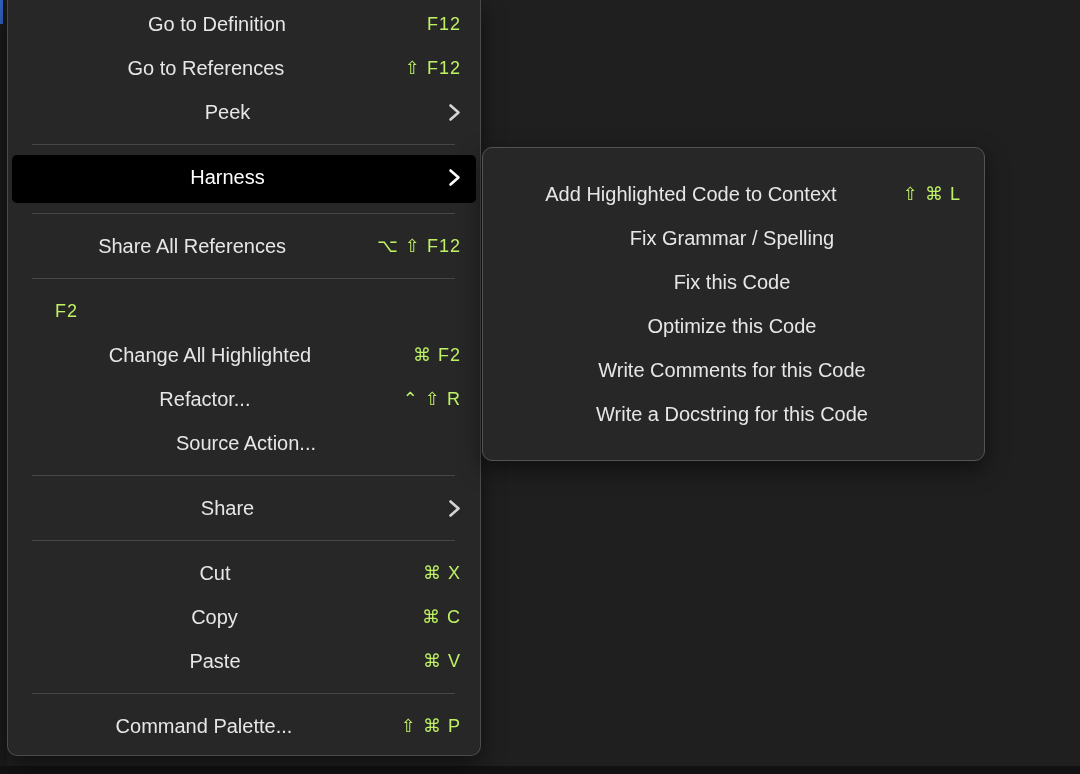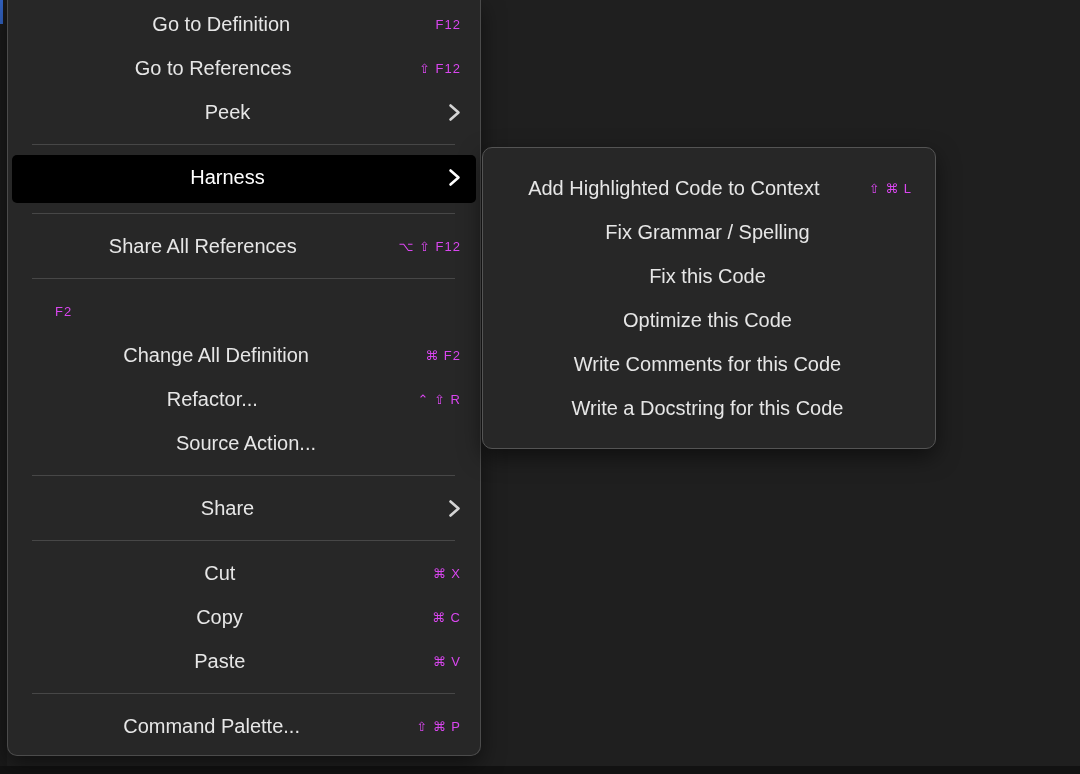--- a/index.html
+++ b/index.html
@@ -22,33 +22,33 @@
     position:absolute;box-sizing:border-box;background:#272727;
     border:1px solid #4b4b4b;
     box-shadow:0 8px 22px rgba(0,0,0,0.5);
   }
   .main-menu{
     left:7px;top:0;width:474px;
     border-top:none;border-radius:0 0 10px 10px;
     padding:2px 0 7px 0;
   }
   .sub-menu{
-    left:482px;top:147px;width:454px;
+    left:482px;top:147px;width:503px;
     border-radius:10px;border-color:#545454;
-    padding:18px 0;
+    padding:24px 0;
   }
   .menu-item{
     height:44px;display:flex;align-items:center;
     padding:0 19px 0 23px;
     color:#e6e6e6;font-size:20px;white-space:nowrap;text-align:center;
   }
   .sub-menu .menu-item{padding:0 23px 0 20px;}
   .menu-item .label{flex:1 1 auto;overflow:hidden;}
   .menu-item .shortcut{
-    flex:0 0 auto;margin-left:24px;color:#d946ef;font-size:13px;
+    flex:0 0 auto;margin-left:24px;color:#bef264;font-size:18px;
     letter-spacing:1px;
   }
   .menu-item.highlighted{
     background:#000000;color:#ffffff;margin:0 4px;border-radius:5px;
     padding:0 15px 4px 19px;
   }
   .chevron{
     flex:0 0 auto;margin-left:24px;display:flex;align-items:center;
   }
   .separator{
@@ -91,21 +91,21 @@
     <div class="separator"></div>
     <div class="menu-item">
       <span class="label">Share All References</span>
       <span class="shortcut">⌥ ⇧ F12</span>
     </div>
     <div class="separator"></div>
     <div class="menu-item">
       <span class="shortcut">F2</span>
     </div>
     <div class="menu-item">
-      <span class="label">Change All Definition</span>
+      <span class="label">Change All Highlighted</span>
       <span class="shortcut">⌘ F2</span>
     </div>
     <div class="menu-item">
       <span class="label">Refactor...</span>
       <span class="shortcut">⌃ ⇧ R</span>
     </div>
     <div class="menu-item">
       <span class="label">Source Action...</span>
     </div>
     <div class="separator"></div>

